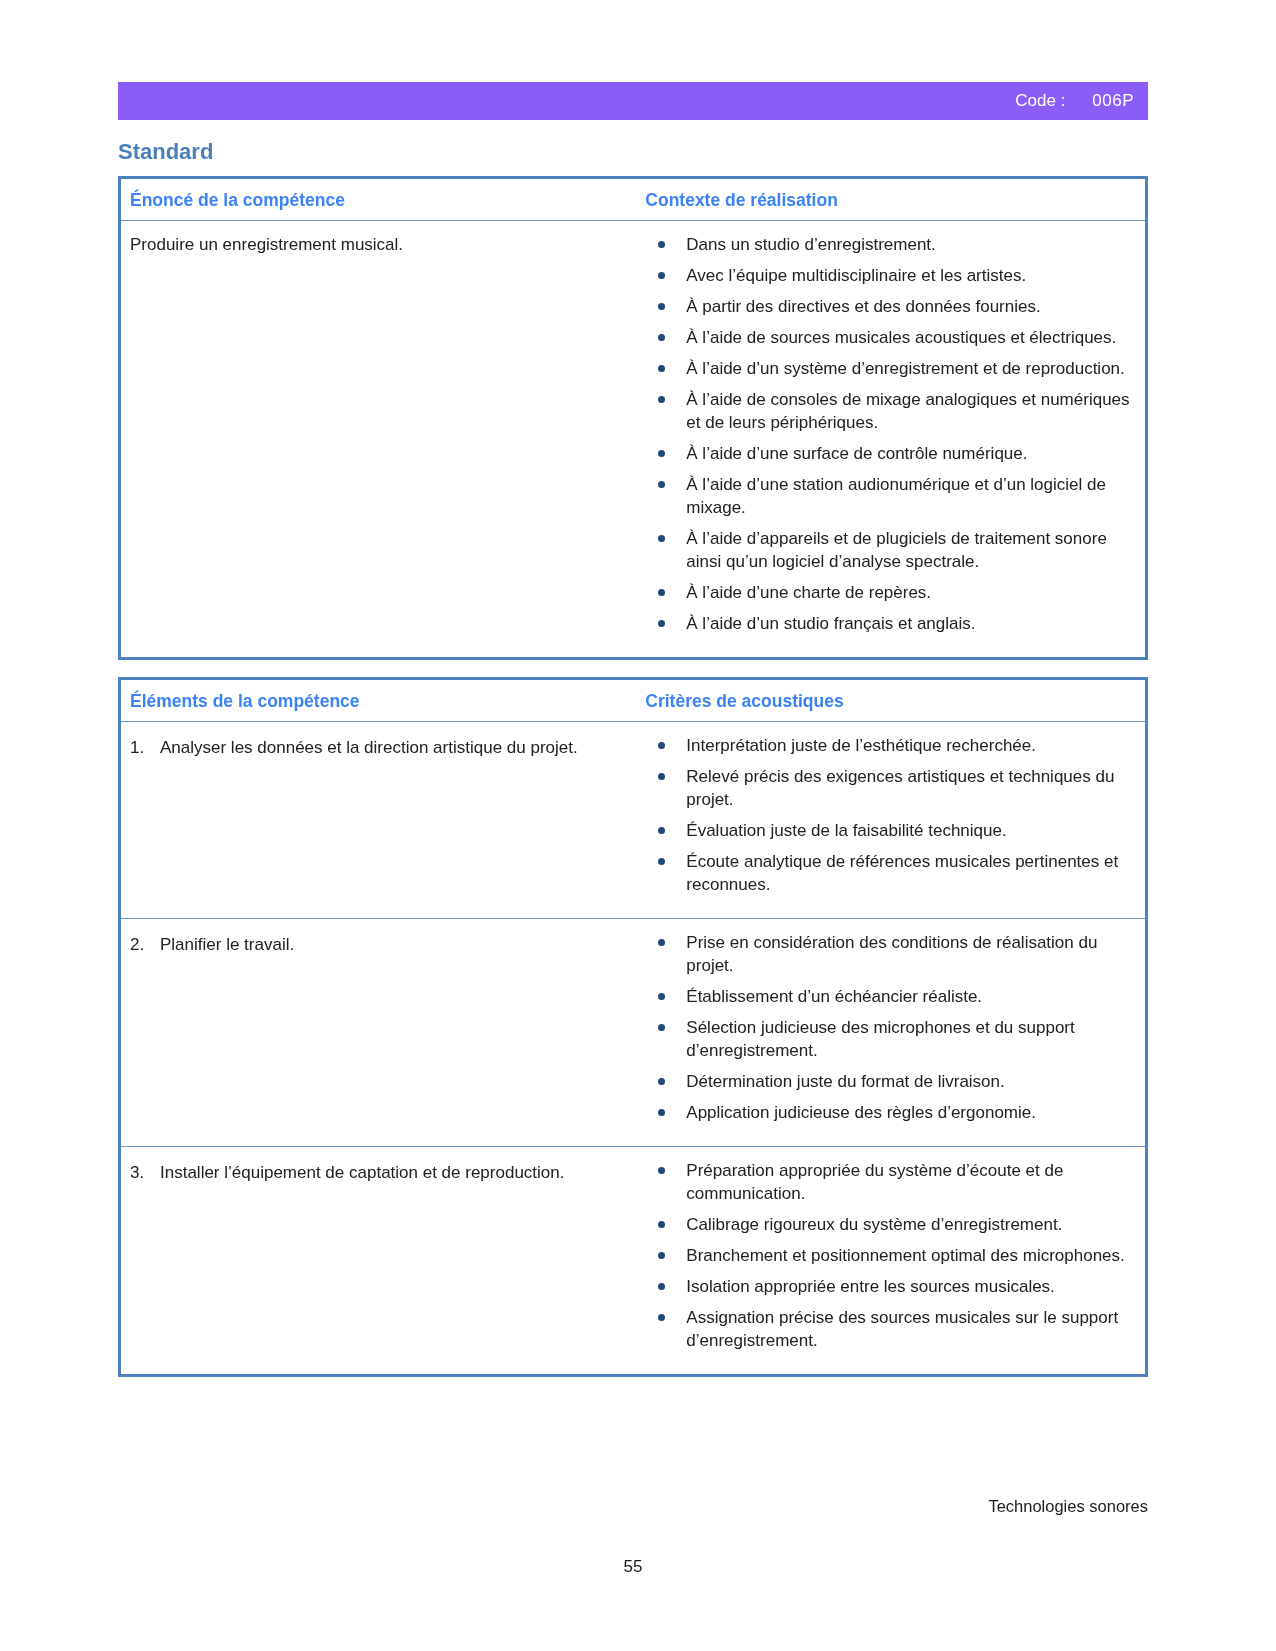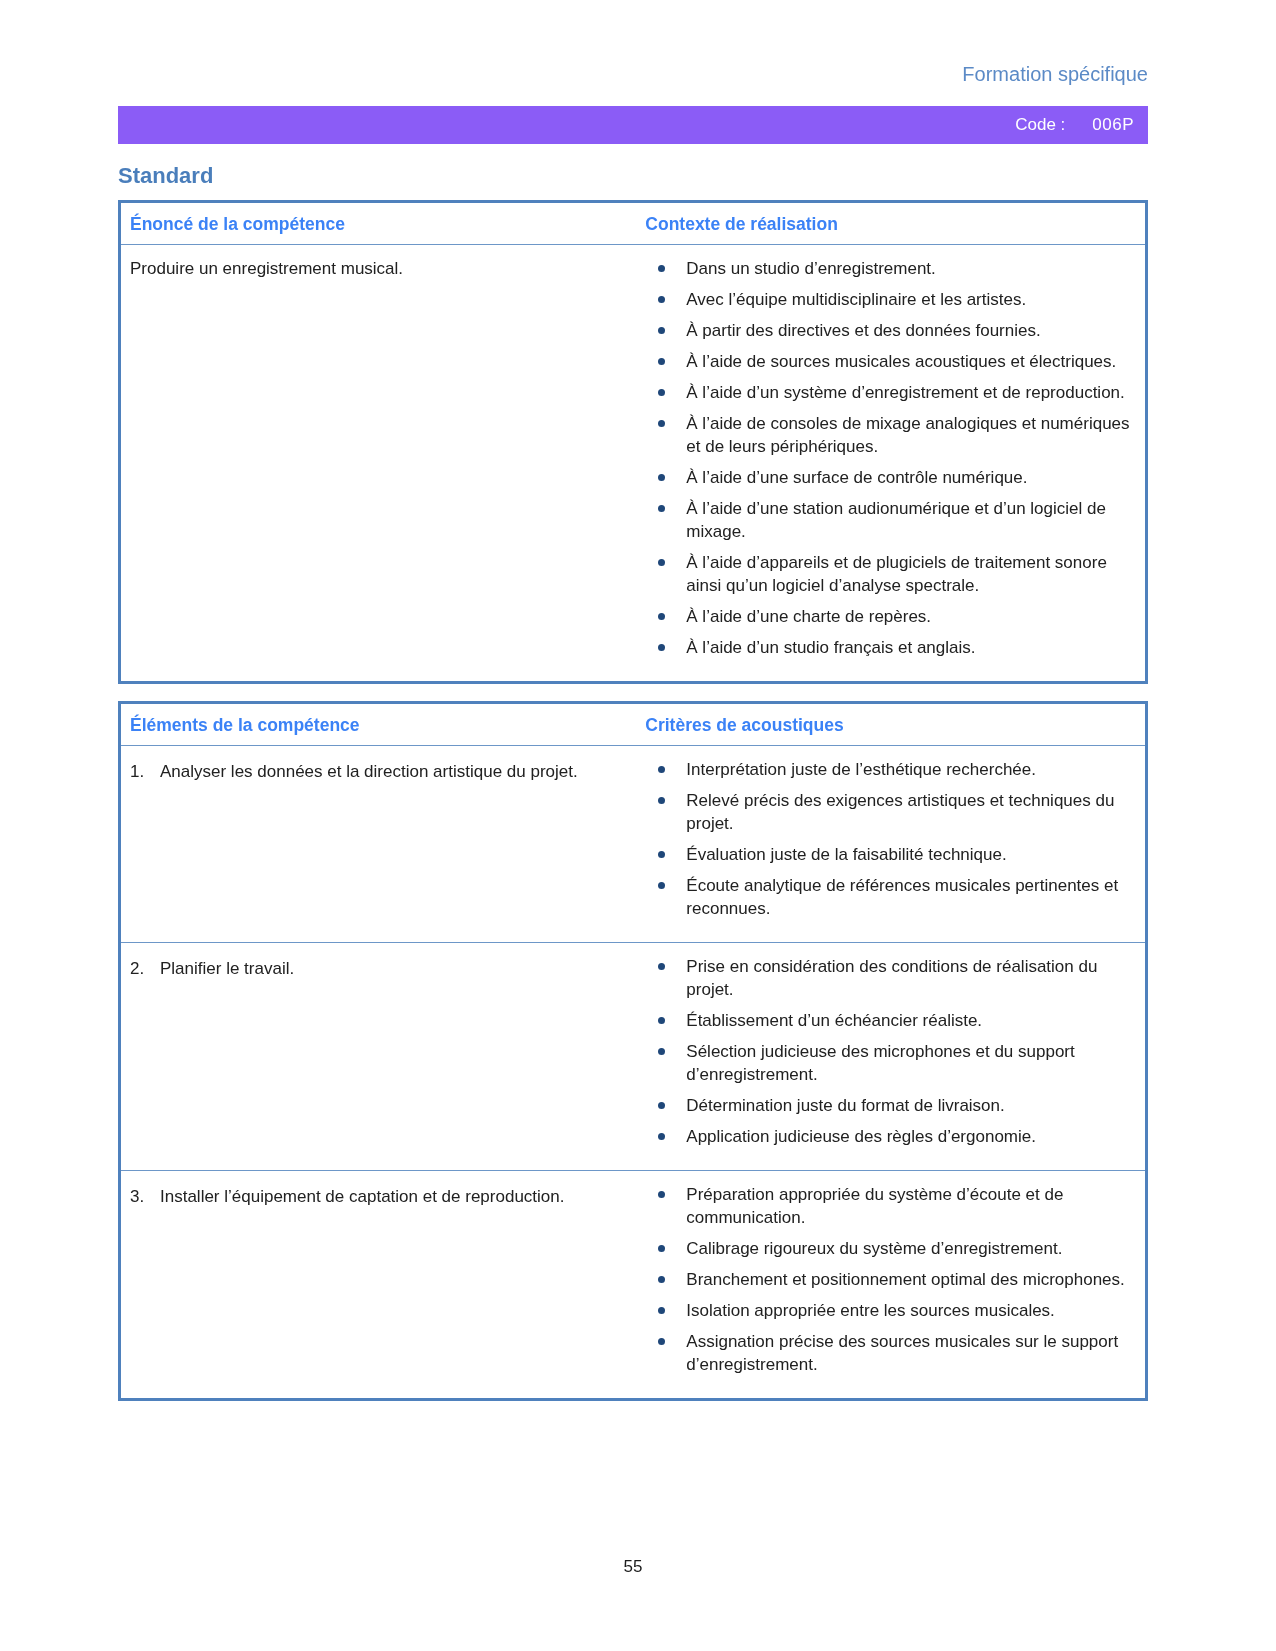--- a/index.html
+++ b/index.html
@@ -101,21 +101,20 @@
     font-size:17px;
     margin-top:41px;
     color:#1c1c1c;
   }
 </style>
 </head>
 <body>
 
 <div class="page">
 
-  <div class="top-label">Formation spécifique</div>
 
   <div class="code-bar">
     <span class="code-label">Code :</span>
     <span class="code-value">006P</span>
   </div>
 
   <div class="headings">
     <div class="h-right">Standard</div>
   </div>
 
@@ -209,16 +208,17 @@
               <li><span class="dot"></span><span>Branchement et positionnement optimal des microphones.</span></li>
               <li><span class="dot"></span><span>Isolation appropriée entre les sources musicales.</span></li>
               <li><span class="dot"></span><span>Assignation précise des sources musicales sur le support d’enregistrement.</span></li>
             </ul>
       </td>
     </tr>
   </tbody>
     </table>
 
   <div class="footer">
+    <div class="footer-right">Technologies sonores</div>
     <div class="page-num">55</div>
   </div>
 
 </div>
 
 </body></html>

